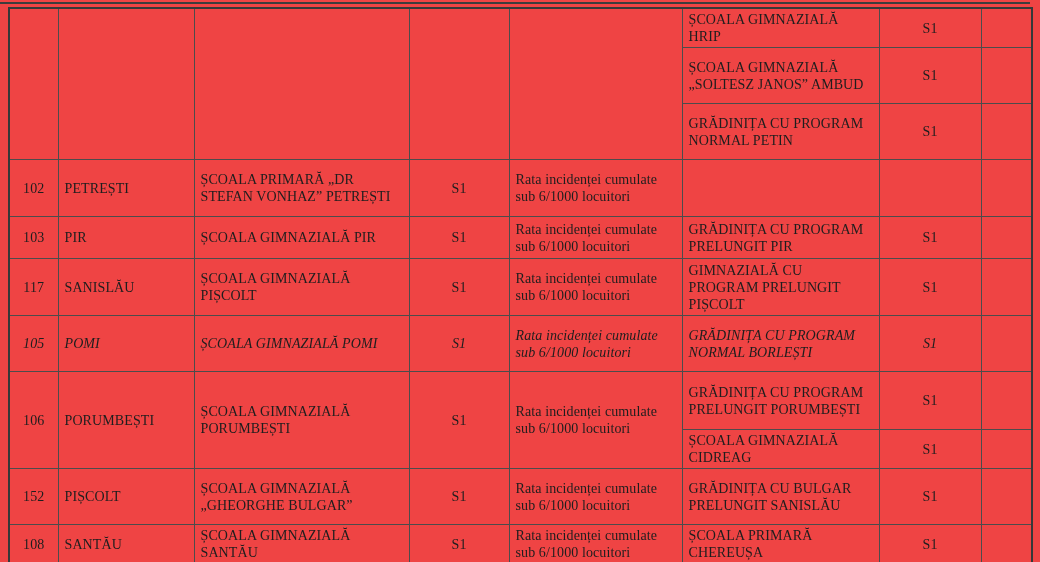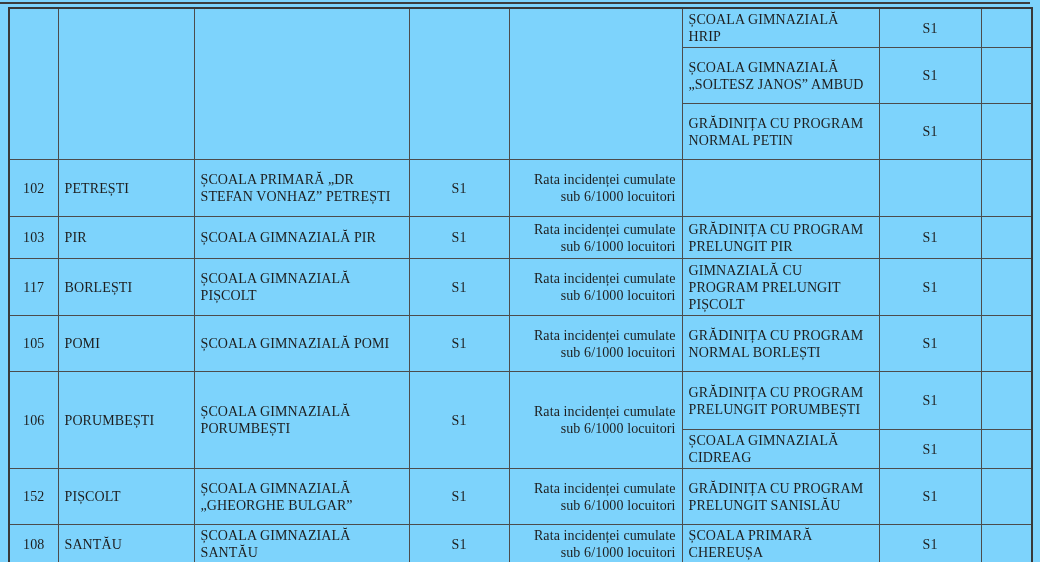--- a/index.html
+++ b/index.html
@@ -1,19 +1,19 @@
 <!DOCTYPE html>
 <html><head>
 <meta charset="utf-8">
 <style>
   html,body { margin:0; padding:0; }
   .page {
     position:relative;
     width:1040px; height:562px;
-    background:#7dd3fc;
+    background:#ef4444;
     font-family:"Liberation Serif", serif;
     color:#1e1e1e;
     overflow:hidden;
   }
   .rule-top {
     position:absolute; left:0; top:2px;
     width:1030px; height:2px;
     background:#3d3d3d;
   }
   table.doc {
@@ -38,21 +38,21 @@
   col.w-s1      { width:100px; }
   col.w-rate    { width:173px; }
   col.w-school2 { width:197px; }
   col.w-s12     { width:102px; }
   col.w-x       { width:51px; }
 
   td.c-nr   { text-align:center; padding:2px 2px; }
   td.c-loc  { padding-left:8px; }
   td.c-school  { padding-left:8px; padding-right:44px; }
   td.c-s1   { text-align:center; }
-  td.c-rate { padding-left:9px; padding-right:4px;text-align:right; }
+  td.c-rate { padding-left:9px; padding-right:4px; }
   td.c-school2 { padding-left:7px; padding-right:34px; }
   td.top-align { vertical-align:top; padding-top:3px; }
 </style>
 </head>
 <body>
 
 <div class="page">
   <div class="rule-top"></div>
   <table class="doc">
     <colgroup>
@@ -101,29 +101,29 @@
           <td class="c-loc">PIR</td>
           <td class="c-school">ȘCOALA GIMNAZIALĂ PIR</td>
           <td class="c-s1">S1</td>
           <td class="c-rate">Rata incidenței cumulate sub 6/1000 locuitori</td>
           <td class="c-school2">GRĂDINIȚA CU PROGRAM PRELUNGIT PIR</td>
           <td class="c-s1">S1</td>
           <td class="c-x"></td>
         </tr>
         <tr style="height: 57px;">
           <td class="c-nr">117</td>
-          <td class="c-loc">BORLEȘTI</td>
+          <td class="c-loc">SANISLĂU</td>
           <td class="c-school">ȘCOALA GIMNAZIALĂ PIȘCOLT</td>
           <td class="c-s1">S1</td>
           <td class="c-rate">Rata incidenței cumulate sub 6/1000 locuitori</td>
           <td class="c-school2">GIMNAZIALĂ CU PROGRAM PRELUNGIT PIȘCOLT</td>
           <td class="c-s1">S1</td>
           <td class="c-x"></td>
         </tr>
-        <tr style="height: 56px;">
+        <tr style="height: 56px; font-style: italic;">
           <td class="c-nr">105</td>
           <td class="c-loc">POMI</td>
           <td class="c-school">ȘCOALA GIMNAZIALĂ POMI</td>
           <td class="c-s1">S1</td>
           <td class="c-rate">Rata incidenței cumulate sub 6/1000 locuitori</td>
           <td class="c-school2">GRĂDINIȚA CU PROGRAM NORMAL BORLEȘTI</td>
           <td class="c-s1">S1</td>
           <td class="c-x"></td>
         </tr>
         <tr style="height: 58px;">
@@ -140,21 +140,21 @@
           <td class="c-school2 top-align">ȘCOALA GIMNAZIALĂ CIDREAG</td>
           <td class="c-s1 top-align">S1</td>
           <td class="c-x"></td>
         </tr>
         <tr style="height: 56px;">
           <td class="c-nr">152</td>
           <td class="c-loc">PIȘCOLT</td>
           <td class="c-school">ȘCOALA GIMNAZIALĂ „GHEORGHE BULGAR”</td>
           <td class="c-s1">S1</td>
           <td class="c-rate">Rata incidenței cumulate sub 6/1000 locuitori</td>
-          <td class="c-school2">GRĂDINIȚA CU PROGRAM PRELUNGIT SANISLĂU</td>
+          <td class="c-school2">GRĂDINIȚA CU BULGAR PRELUNGIT SANISLĂU</td>
           <td class="c-s1">S1</td>
           <td class="c-x"></td>
         </tr>
         <tr style="height: 32px;">
           <td class="c-nr">108</td>
           <td class="c-loc">SANTĂU</td>
           <td class="c-school">ȘCOALA GIMNAZIALĂ SANTĂU</td>
           <td class="c-s1">S1</td>
           <td class="c-rate">Rata incidenței cumulate sub 6/1000 locuitori</td>
           <td class="c-school2">ȘCOALA PRIMARĂ CHEREUȘA</td>

